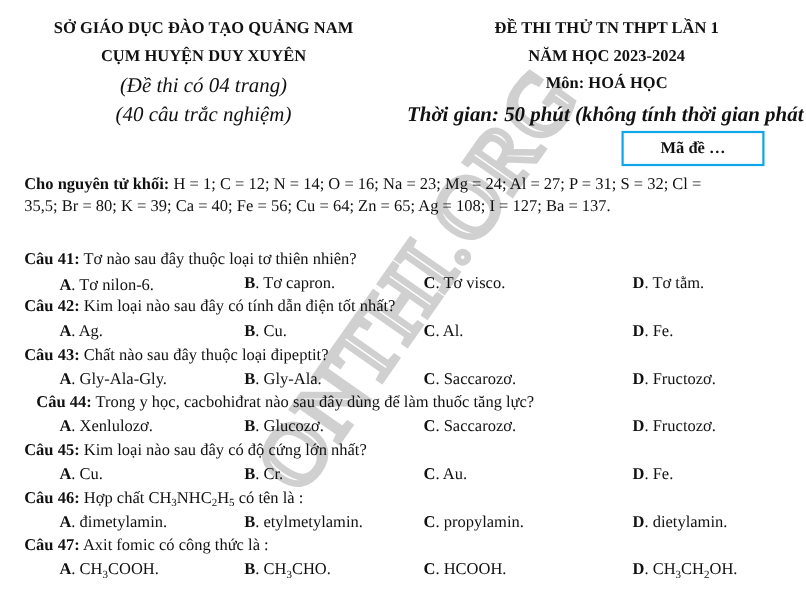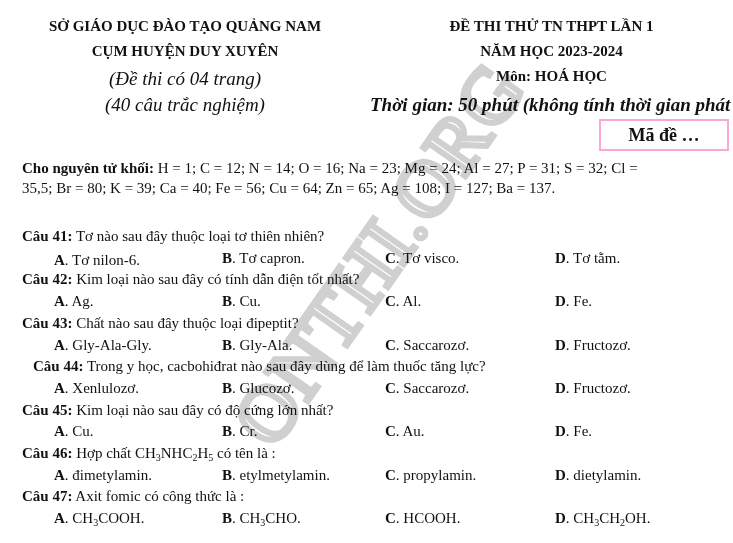--- a/index.html
+++ b/index.html
@@ -7,32 +7,32 @@
     width: 733px; height: 543px; position: relative; overflow: hidden;
     font-family: "Liberation Serif", "DejaVu Serif", serif;
     color: #111111;
   }
   .abs { position: absolute; white-space: nowrap; }
   .hdr { font-size: 15px; font-weight: bold; text-align: center; }
   .hdr-it { font-size: 19px; font-style: italic; text-align: center; }
   .left-col { left: 0; width: 370px; }
   .right-col { left: 370px; width: 363px; }
   .code-box {
-    position: absolute; left: 599px; top: 119px; width: 130px; height: 32px;
-    border: 2px solid #f9a8d4; box-sizing: border-box;
-    font-weight: bold; font-size: 18px; text-align: center; line-height: 29px;
+    position: absolute; left: 565px; top: 119px; width: 130px; height: 32px;
+    border: 2px solid #0ea5e9; box-sizing: border-box;
+    font-weight: bold; font-size: 15px; text-align: center; line-height: 29px;
   }
   .body-text { font-size: 15px; }
   .b { font-weight: bold; }
   .q { left: 22px; font-size: 15px; }
   .opt { font-size: 15px; }
   .optA { left: 54px; }
   .optB { left: 222px; }
   .optC { left: 385px; }
-  .optD { left: 555px; }
+  .optD { left: 575px; }
   sub { font-size: 10px; vertical-align: -3px; line-height: 0; }
   .watermark {
     position: absolute; left: 215px; top: 410px;
     font-family: "Liberation Serif", serif; font-size: 78px; font-weight: normal;
     color: transparent; -webkit-text-stroke: 6px #c8c8c8;
     transform: rotate(-55deg); transform-origin: left top;
     letter-spacing: 2px; white-space: nowrap; pointer-events: none;
     opacity: 0.85;
   }
   .row { position: absolute; white-space: nowrap; }

